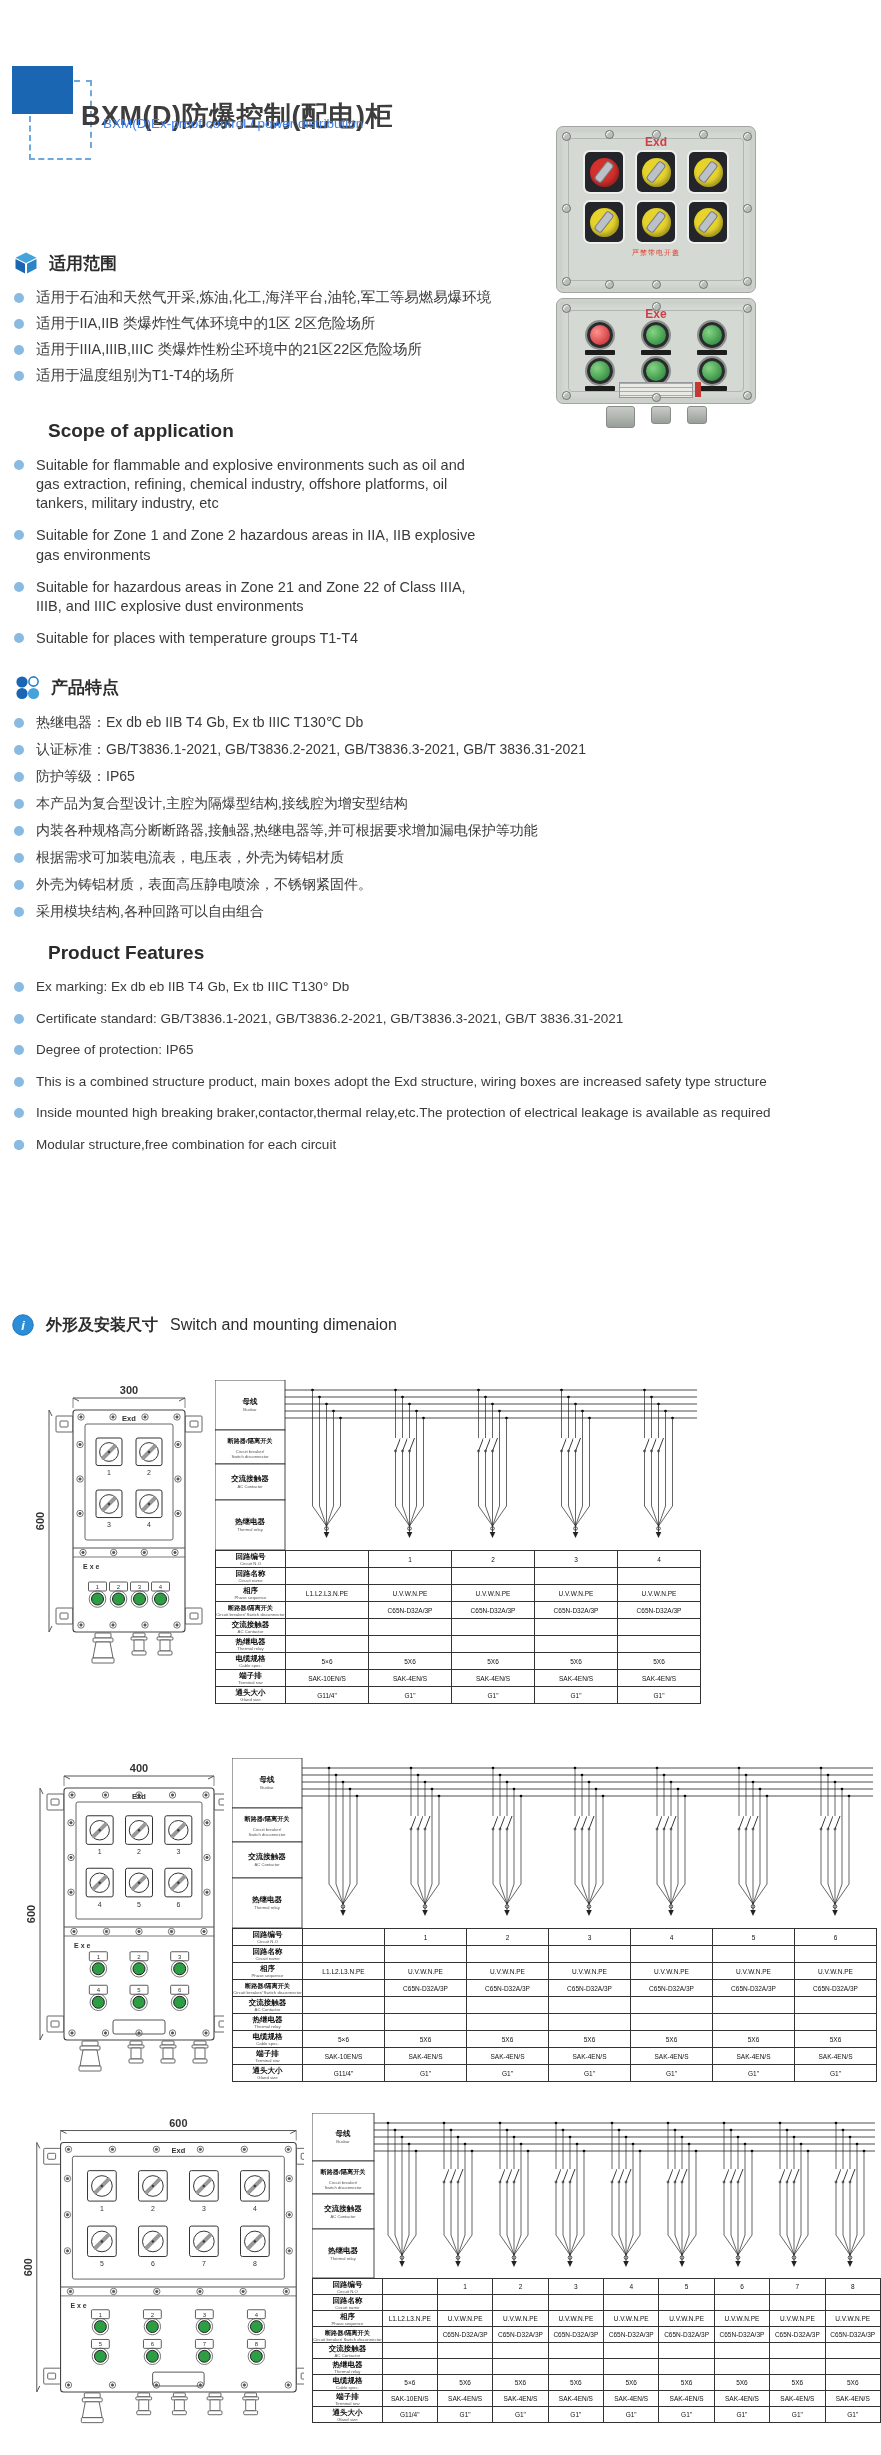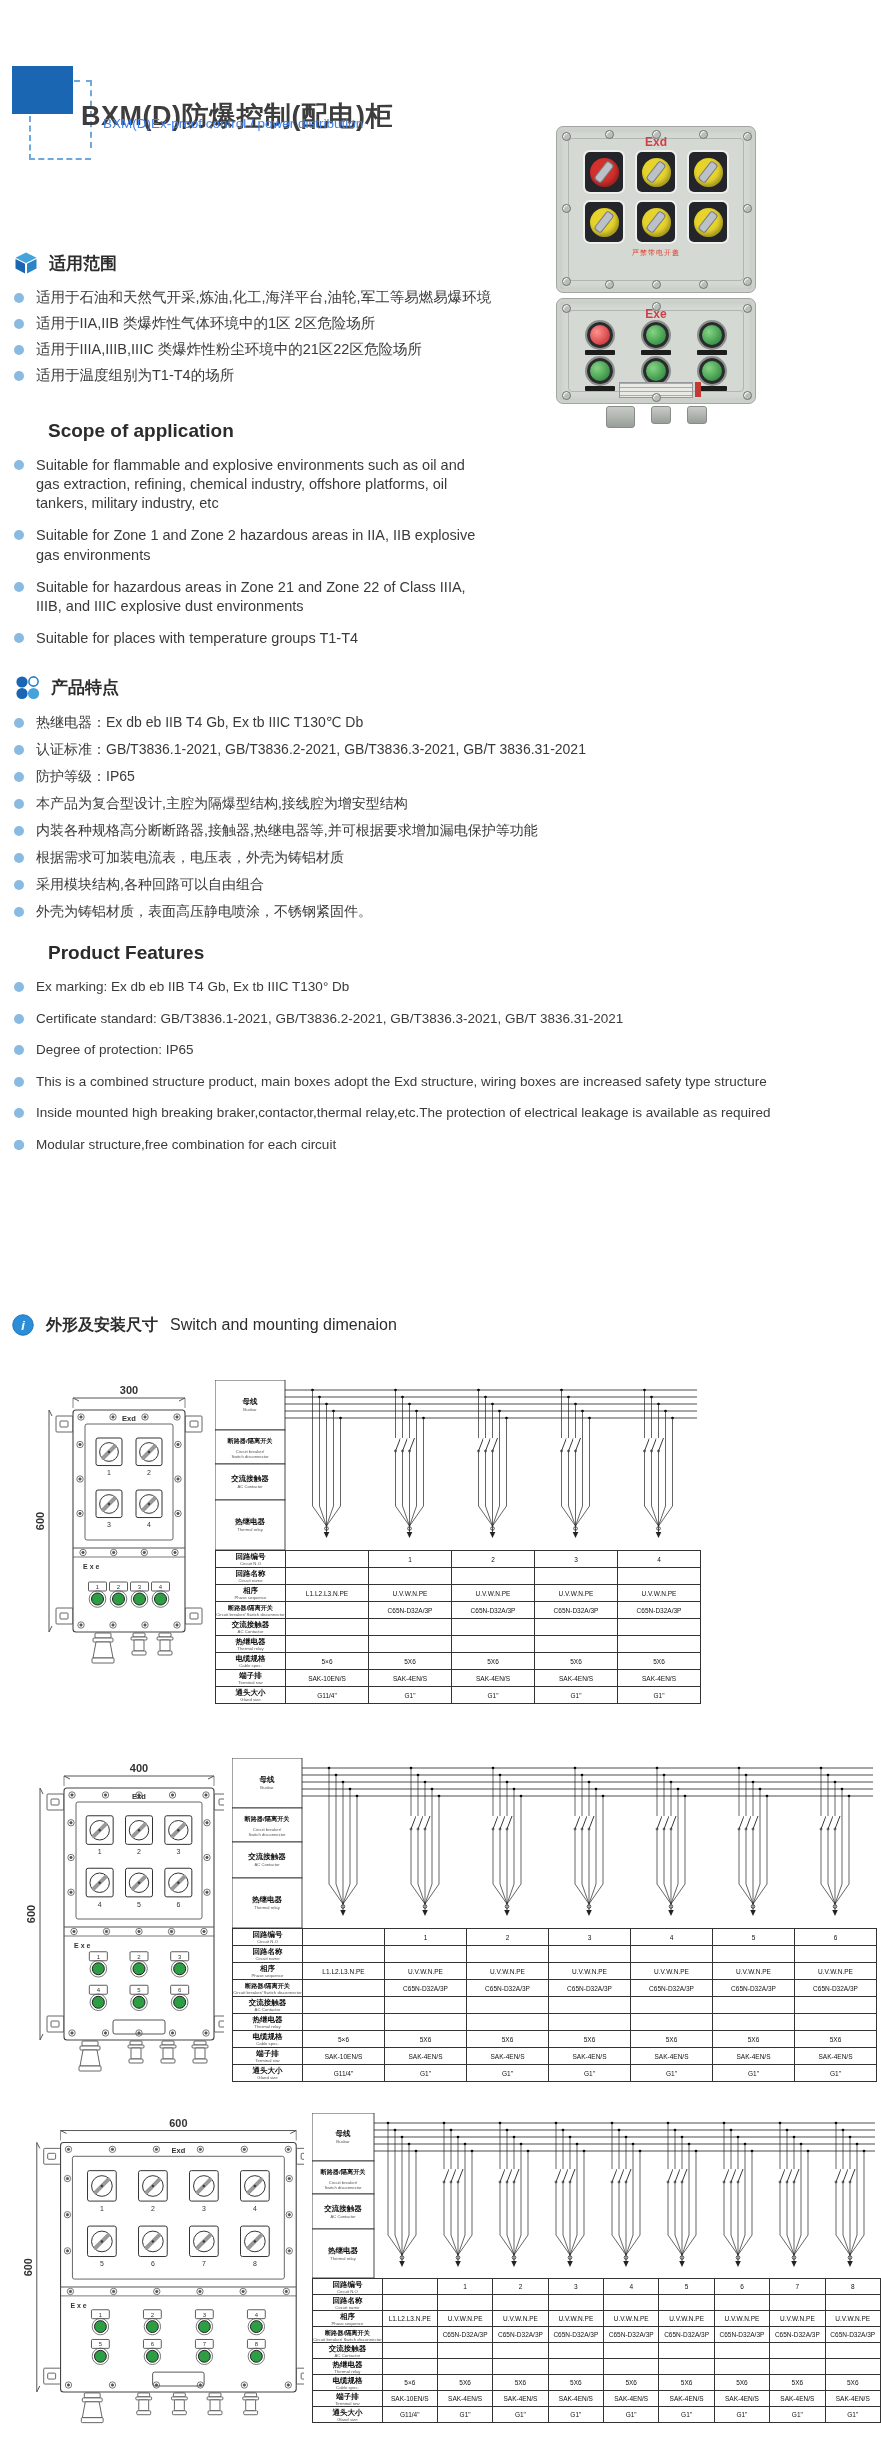--- a/index.html
+++ b/index.html
@@ -198,22 +198,22 @@
       </svg>
       <span>产品特点</span>
     </div>
     <ul class="blist cnf">
         <li><span class="dot"></span><span>热继电器：Ex db eb IIB T4 Gb, Ex tb IIIC  T130℃ Db</span></li>
         <li><span class="dot"></span><span>认证标准：GB/T3836.1-2021, GB/T3836.2-2021, GB/T3836.3-2021, GB/T 3836.31-2021</span></li>
         <li><span class="dot"></span><span>防护等级：IP65</span></li>
         <li><span class="dot"></span><span>本产品为复合型设计,主腔为隔爆型结构,接线腔为增安型结构</span></li>
         <li><span class="dot"></span><span>内装各种规格高分断断路器,接触器,热继电器等,并可根据要求增加漏电保护等功能</span></li>
         <li><span class="dot"></span><span>根据需求可加装电流表，电压表，外壳为铸铝材质</span></li>
+        <li><span class="dot"></span><span>外壳为铸铝材质，表面高压静电喷涂，不锈钢紧固件。</span></li>
         <li><span class="dot"></span><span>采用模块结构,各种回路可以自由组合</span></li>
-        <li><span class="dot"></span><span>外壳为铸铝材质，表面高压静电喷涂，不锈钢紧固件。</span></li>
       </ul>
   </section>
 
   <section style="left:4px;top:934px;width:868px;">
     <h2 class="h-en">Product Features</h2>
     <ul class="blist enf">
         <li><span class="dot"></span><span>Ex marking:  Ex db eb IIB T4 Gb, Ex tb IIIC  T130°  Db</span></li>
         <li><span class="dot"></span><span>Certificate standard:  GB/T3836.1-2021, GB/T3836.2-2021, GB/T3836.3-2021, GB/T 3836.31-2021</span></li>
         <li><span class="dot"></span><span>Degree of protection:  IP65</span></li>
         <li><span class="dot"></span><span>This is a combined structure product, main boxes adopt the Exd structure, wiring boxes are increased safety type structure</span></li>

